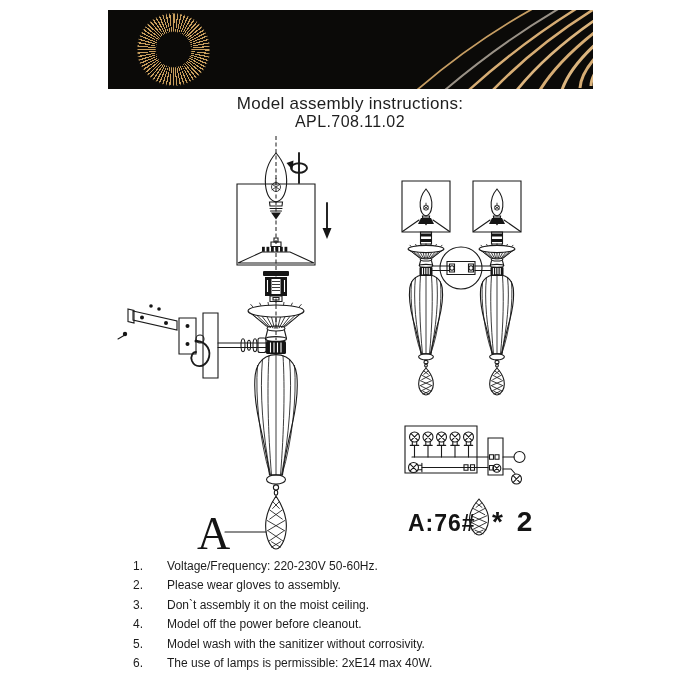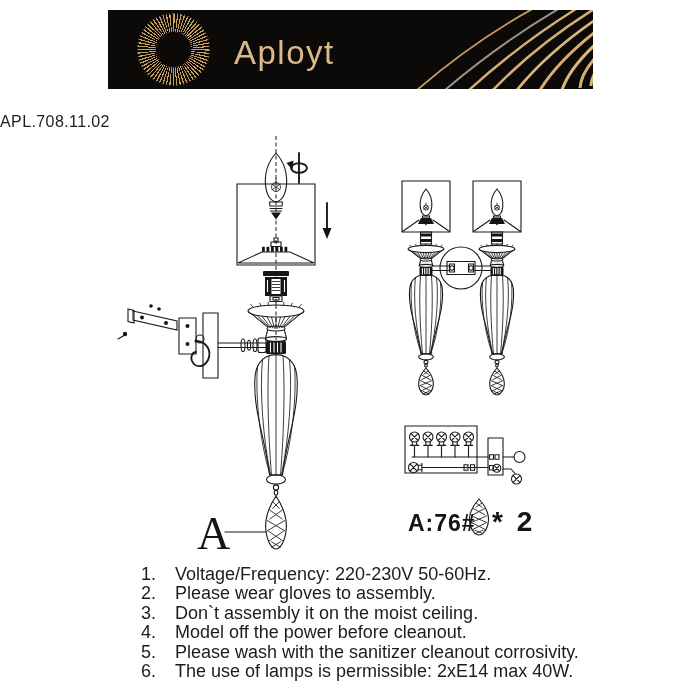--- a/index.html
+++ b/index.html
@@ -12,62 +12,62 @@
     background:repeating-conic-gradient(#c99f5e 0deg 2.2deg, transparent 2.2deg 5.6deg);
     -webkit-mask:radial-gradient(circle closest-side, transparent 0 17px, #000 18.5px 35px, transparent 37px);
             mask:radial-gradient(circle closest-side, transparent 0 17px, #000 18.5px 35px, transparent 37px);}
   .brand{position:absolute;left:126px;top:26px;font-size:33px;font-weight:400;color:#d9b88c;
          letter-spacing:1.5px;line-height:1;}
   .rays{position:absolute;right:0;top:0;width:210px;height:79px;}
 
   
   .title{position:absolute;left:0;top:94px;width:100%;text-align:center;
          font-size:17px;letter-spacing:.3px;color:#1e1e1e;}
-  .model{position:absolute;left:0;top:113px;width:100%;text-align:left;
+  .model{position:absolute;left:0;top:113px;width:100%;text-align:center;
          font-size:16px;letter-spacing:.4px;color:#1e1e1e;}
 
   
   .diagram{position:absolute;left:0;top:0;width:700px;height:700px;}
   .ln{stroke:#1a1a1a;fill:none;stroke-width:1.1;vector-effect:non-scaling-stroke;stroke-linecap:round;}
   .ln2{stroke:#1a1a1a;fill:none;stroke-width:1.9;vector-effect:non-scaling-stroke;stroke-linecap:round;}
   .thin{stroke:#1a1a1a;fill:none;stroke-width:.85;vector-effect:non-scaling-stroke;}
   .blk{fill:#151515;stroke:none;}
   .wht{stroke:#ffffff;fill:none;stroke-width:1.1;vector-effect:non-scaling-stroke;}
   .dash{stroke:#1a1a1a;fill:none;stroke-width:1;stroke-dasharray:4 2.5;}
   .serifA{font-family:"Liberation Serif",serif;font-size:46px;fill:#141414;}
   .legendTxt{font-family:"Liberation Sans",sans-serif;font-weight:700;font-size:23px;fill:#141414;letter-spacing:1px;}
   .legendQty{font-family:"Liberation Sans",sans-serif;font-weight:700;font-size:28px;fill:#141414;letter-spacing:3px;}
 
   
-  .instructions{position:absolute;left:133px;top:557px;width:460px;margin:8px;padding:0;
-     list-style:none;counter-reset:item;font-size:18px;line-height:19.4px;color:#1c1c1c;}
+  .instructions{position:absolute;left:133px;top:557px;width:460px;margin:0;padding:0;
+     list-style:none;counter-reset:item;font-size:12px;line-height:19.4px;color:#1c1c1c;}
   .instructions li{counter-increment:item;position:relative;padding-left:34px;}
   .instructions li::before{content:counter(item) ".";position:absolute;left:0;}
 </style>
 </head>
 <body>
 
 <div class="page">
 
   <div class="banner">
     <div class="sunburst"></div>
-    <div class="brand">Aployt</div>
     <svg class="rays" viewBox="0 0 210 79">
       <path d="M225,-28 Q140,14 62,80" stroke="#9a9287" stroke-width="2" fill="none"></path>
       <path d="M225,-20 Q150,22 86,80" stroke="#d7ad74" stroke-width="2.4" fill="none"></path>
       <path d="M226,-10 Q158,30 110,80" stroke="#d7ad74" stroke-width="2.6" fill="none"></path>
       <path d="M227,0 Q168,38 134,80" stroke="#dcb57e" stroke-width="2.8" fill="none"></path>
       <path d="M228,10 Q178,46 157,80" stroke="#d7ad74" stroke-width="3" fill="none"></path>
       <path d="M229,20 Q188,53 179,80" stroke="#dcb57e" stroke-width="3" fill="none"></path>
       <path d="M230,30 Q198,58 197,78" stroke="#d7ad74" stroke-width="3" fill="none"></path>
       <path d="M231,40 Q208,62 208,76" stroke="#dcb57e" stroke-width="3" fill="none"></path>
       <path d="M218,-34 Q120,6 34,80" stroke="#c79e63" stroke-width="1.8" fill="none"></path>
     </svg>
   </div>
 
+  <div class="title">Model assembly instructions:</div>
   <div class="model">APL.708.11.02</div>
 
   <svg class="diagram" viewBox="0 0 700 700">
     <defs>
 
       <g id="bulb">
         <path class="ln" d="M0,0 C8,9 11.5,20 10.5,32 C9.5,42 6,47.5 0,49 C-6,47.5 -9.5,42 -10.5,32 C-11.5,20 -8,9 0,0 Z"></path>
         <circle class="thin" cx="0" cy="34" r="4.5"></circle>
         <path class="thin" d="M-4.2,31 L4.2,37 M-4.2,37 L4.2,31 M0,29.5 L0,25"></path>
         <path class="ln" d="M-6.5,49 L6.5,49 L6,53 L-6,53 Z M-6,55.5 L6,55.5 M-5.5,58 L5.5,58"></path>
@@ -267,17 +267,17 @@
         </g>
       <text class="legendQty" x="492" y="531">* 2</text>
     </g>
   </svg>
 
   <ol class="instructions">
     <li>Voltage/Frequency: 220-230V 50-60Hz.</li>
     <li>Please wear gloves to assembly.</li>
     <li>Don`t assembly it on the moist ceiling.</li>
     <li>Model off the power before cleanout.</li>
-    <li>Please wash with the sanitizer cleanout corrosivity.</li>
+    <li>Model wash with the sanitizer without corrosivity.</li>
     <li>The use of lamps is permissible: 2xE14 max 40W.</li>
   </ol>
 
 </div>
 
 </body></html>

